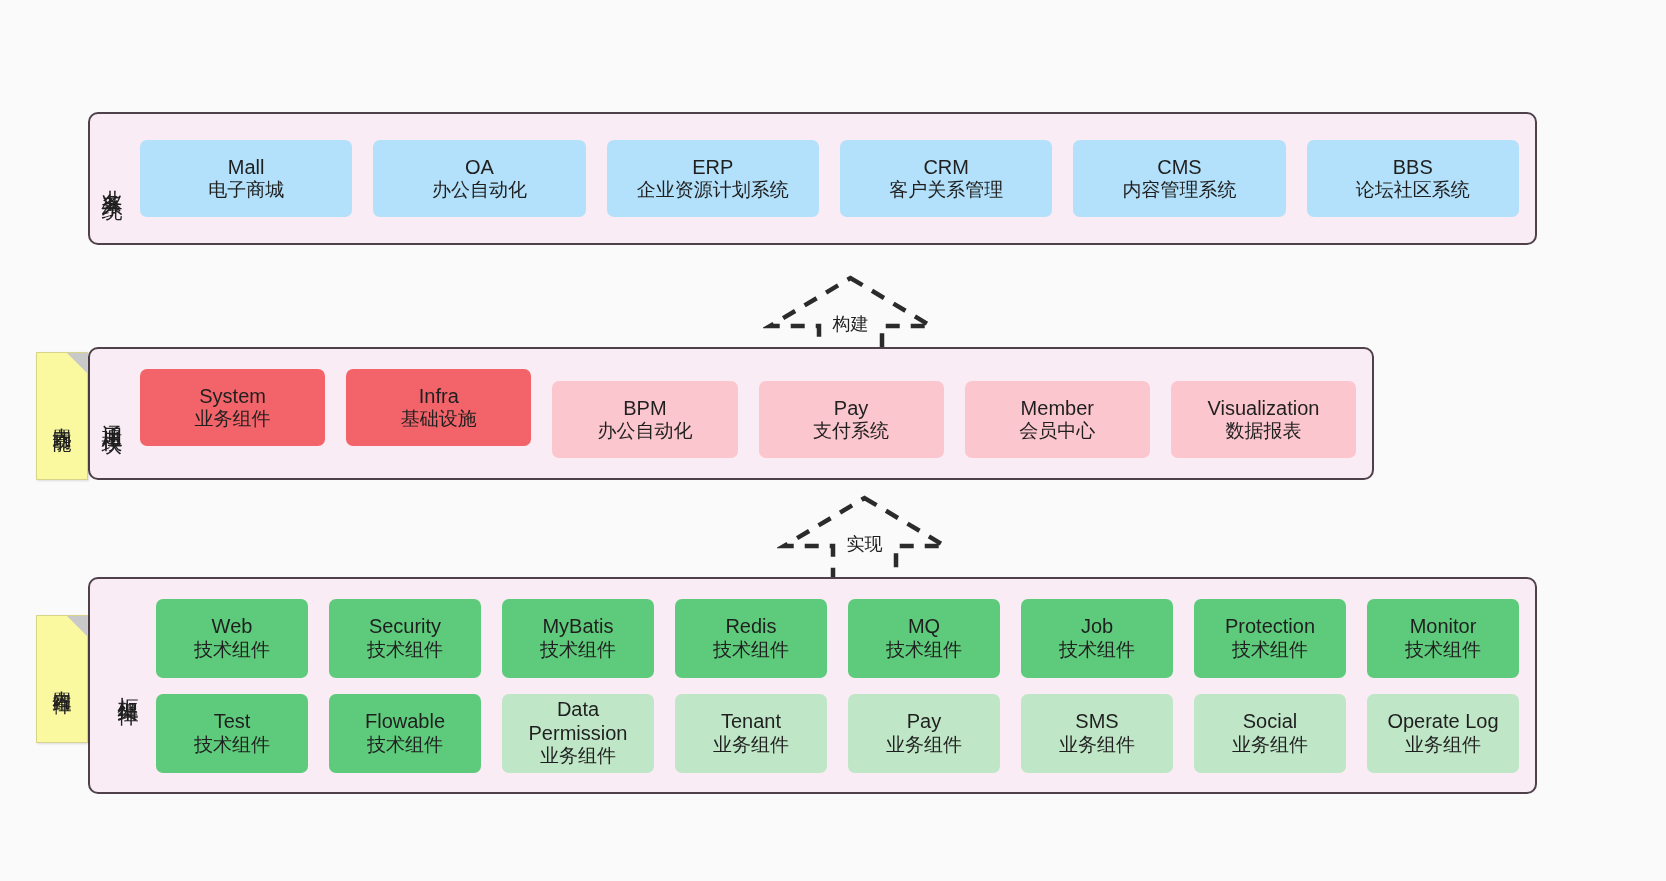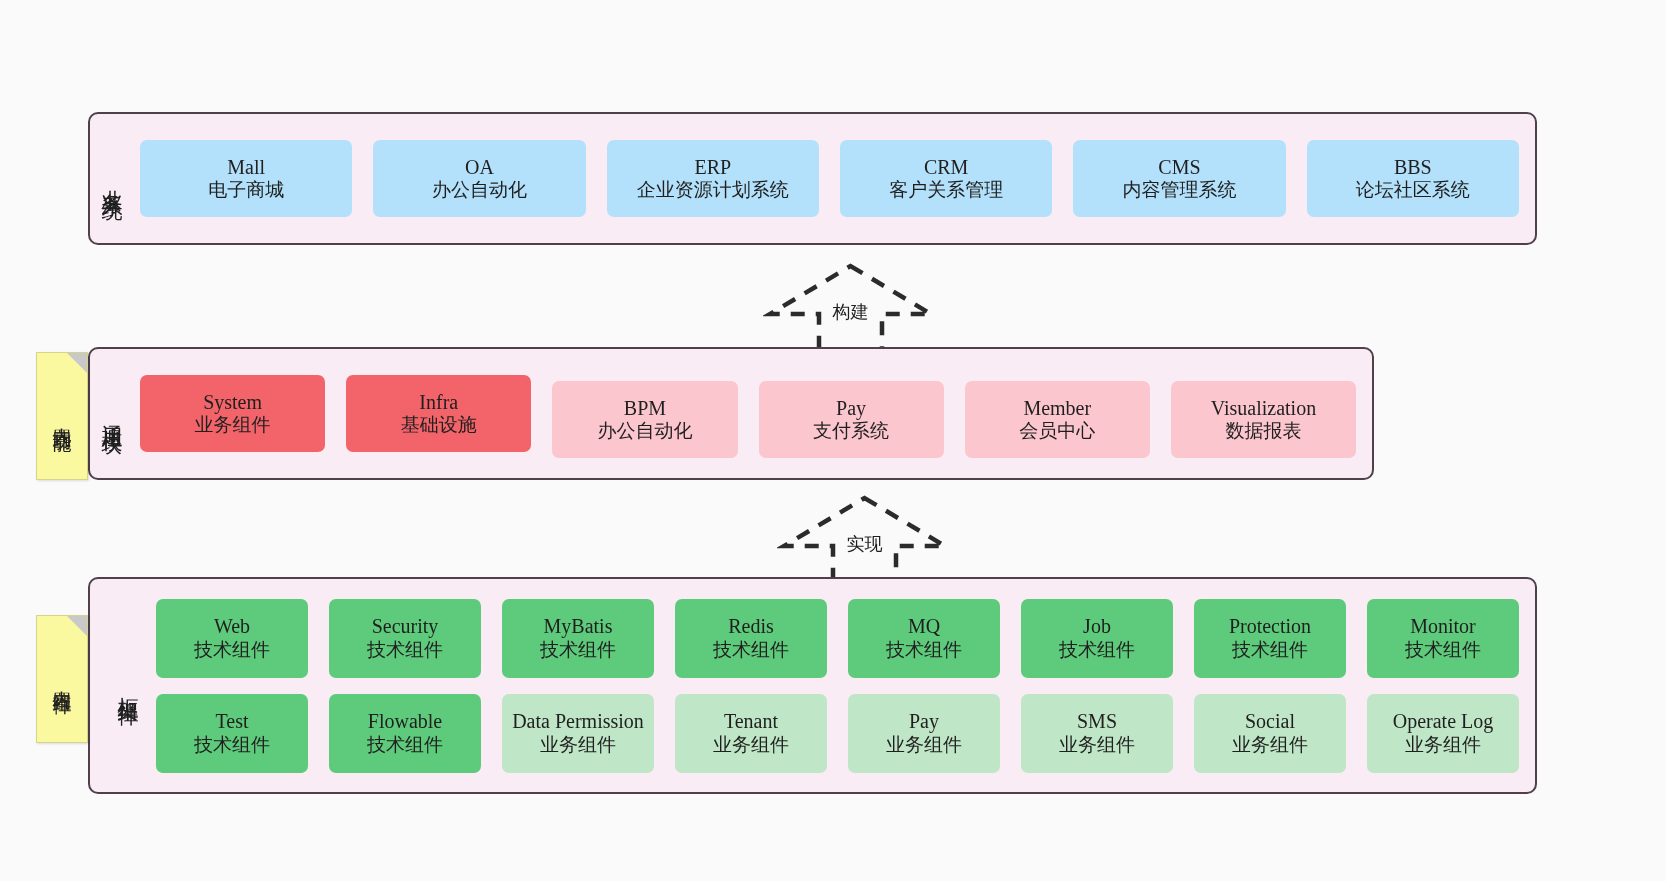--- a/index.html
+++ b/index.html
@@ -45,22 +45,21 @@
     flex: 1 1 auto;
     display: flex;
     flex-direction: column;
     justify-content: center;
     gap: 16px;
     padding: 0 16px 0 6px;
   }
   .row {
     display: flex;
     gap: 21px;
-    align-items: center;
-    font-family: Liberation Serif, serif;
+    align-items: flex-start;
   }
   .card {
     flex: 1 1 0;
     border-radius: 7px;
     display: flex;
     flex-direction: column;
     align-items: center;
     justify-content: center;
     text-align: center;
     color: #1f1f1f;
@@ -121,21 +120,21 @@
   .connector svg { display: block; }
   .conn-label {
     position: absolute;
     left: 0; right: 0;
     top: 42px;
     text-align: center;
     font-size: 18px;
     color: #1f1f1f;
     pointer-events: none;
   }
-  #connector-build    { left: 763px; top: 258px; }
+  #connector-build    { left: 763px; top: 270px; }
   #connector-implement{ left: 777px; top: 490px; }
 </style>
 </head>
 <body>
 
 <div id="canvas">
 
   <div class="layer" id="layer-business">
     <div class="layer-title">业务系统</div>
     <div class="layer-body">

